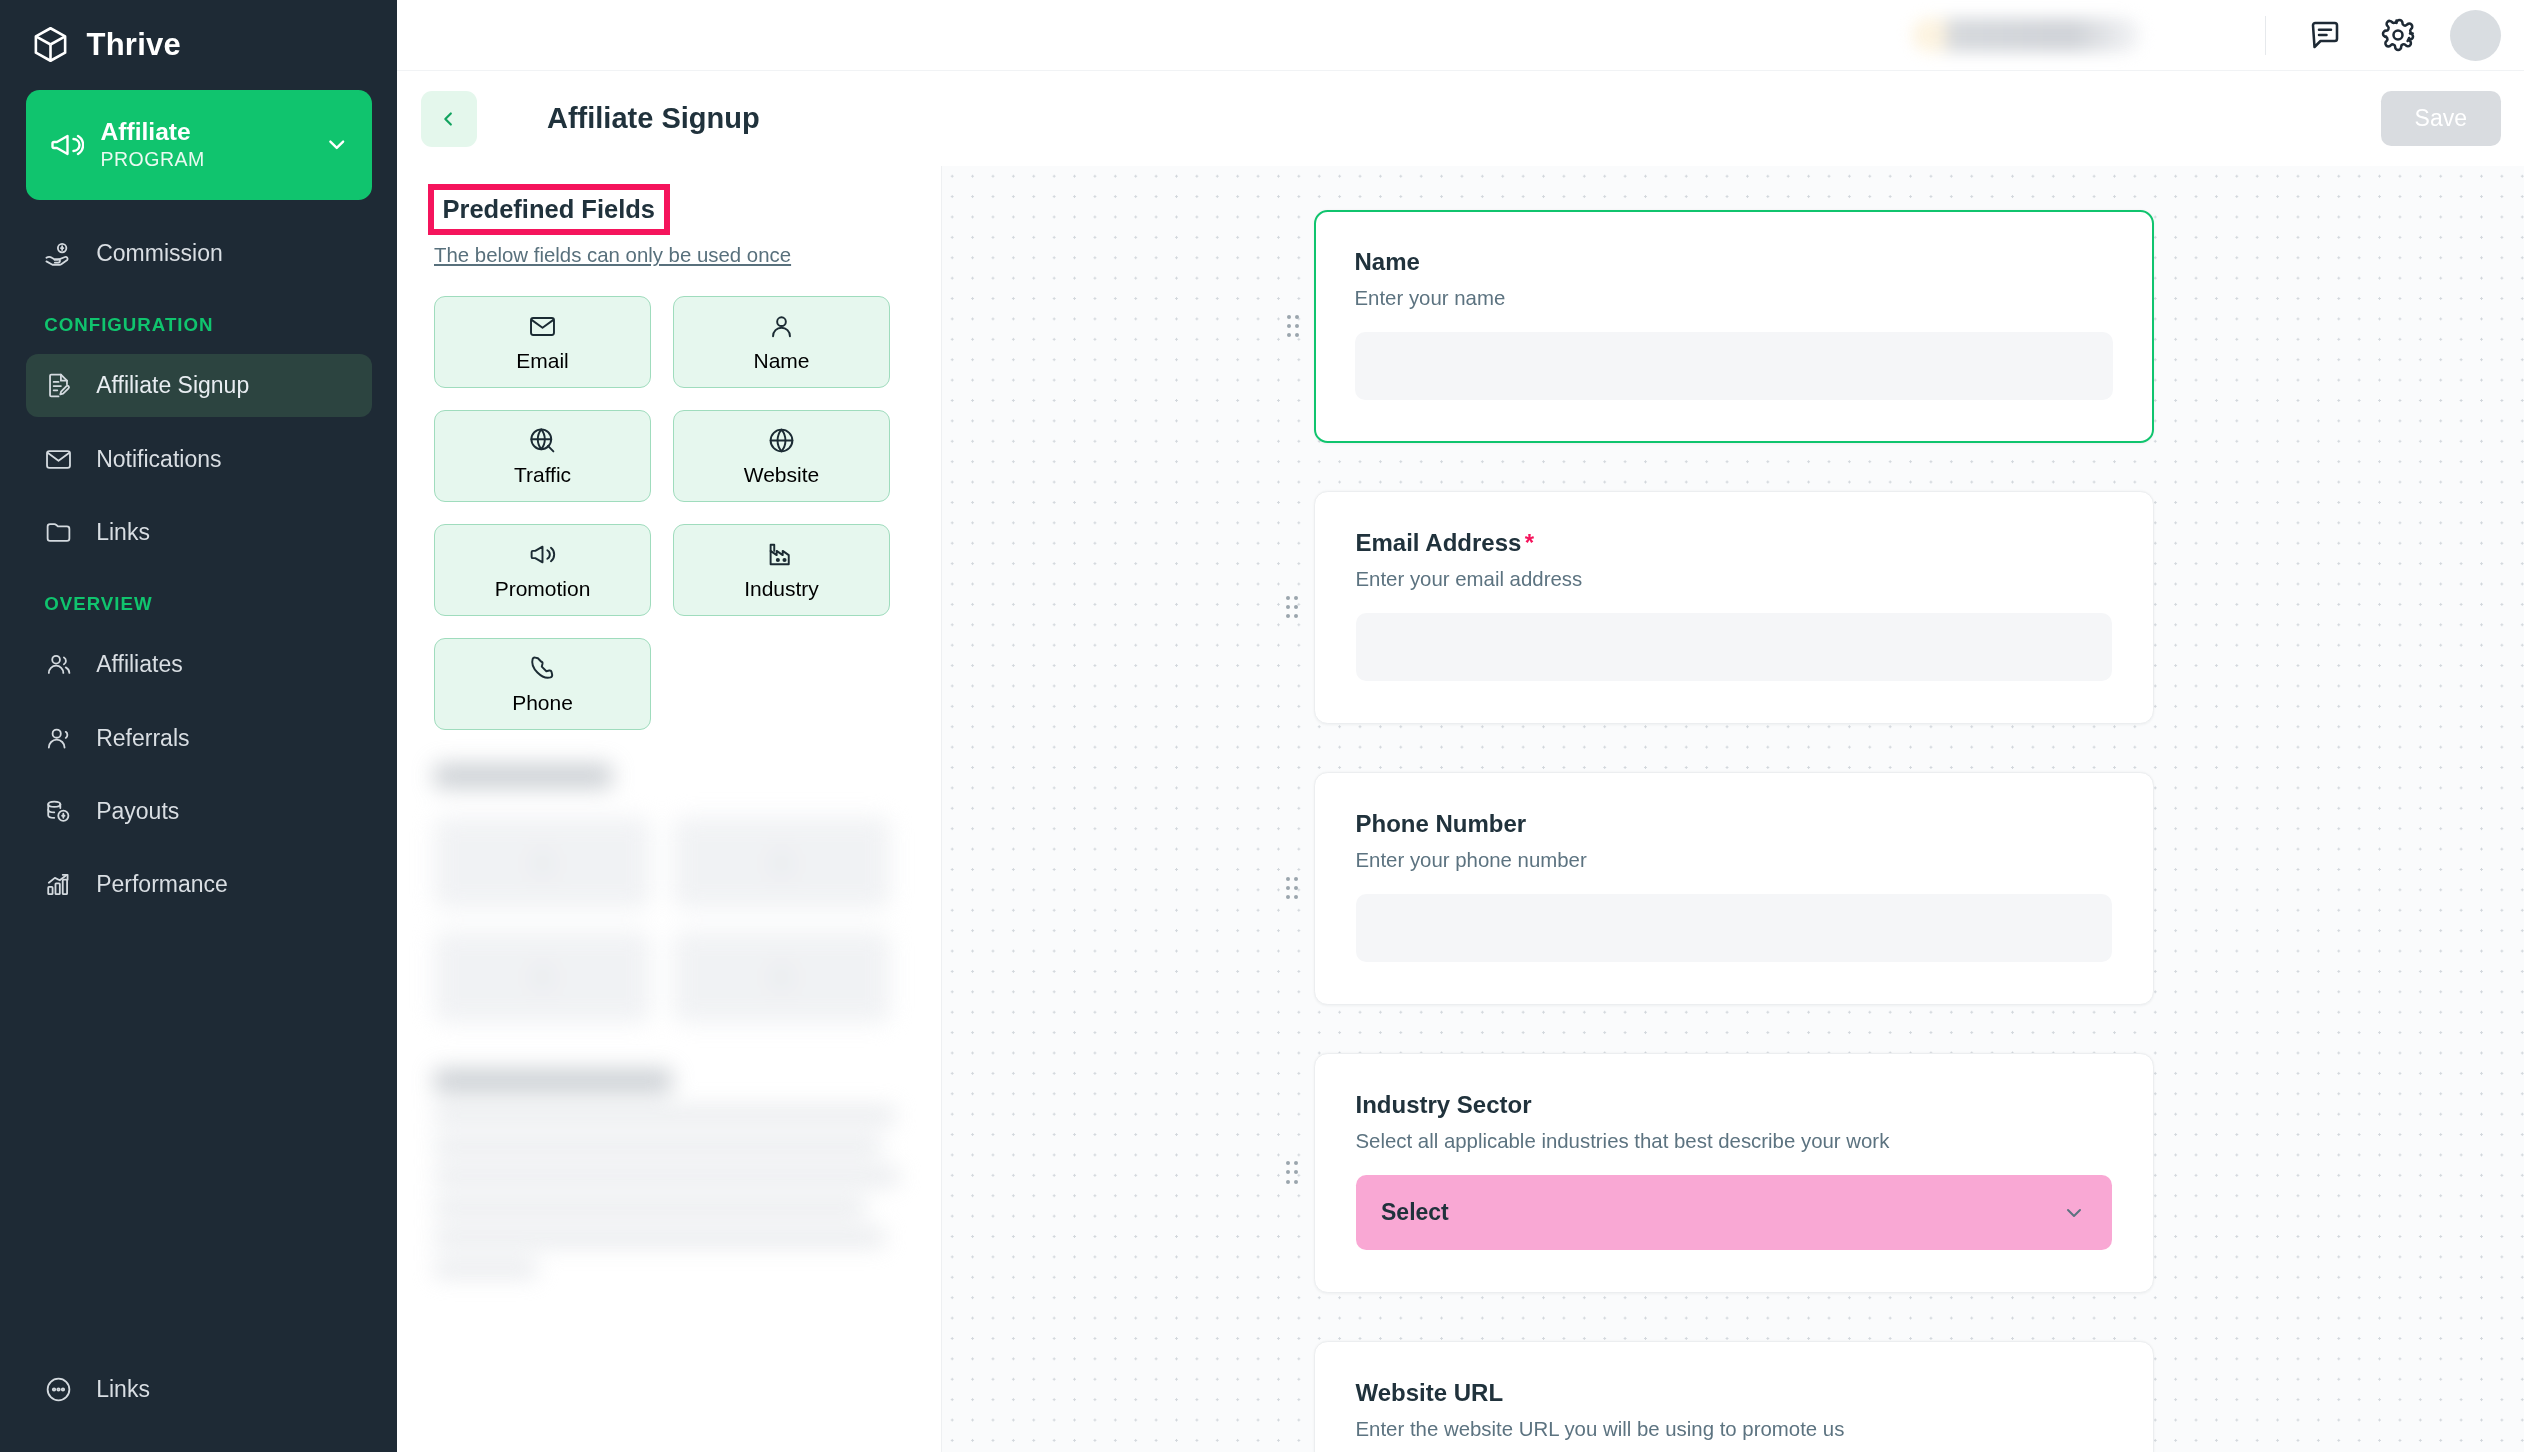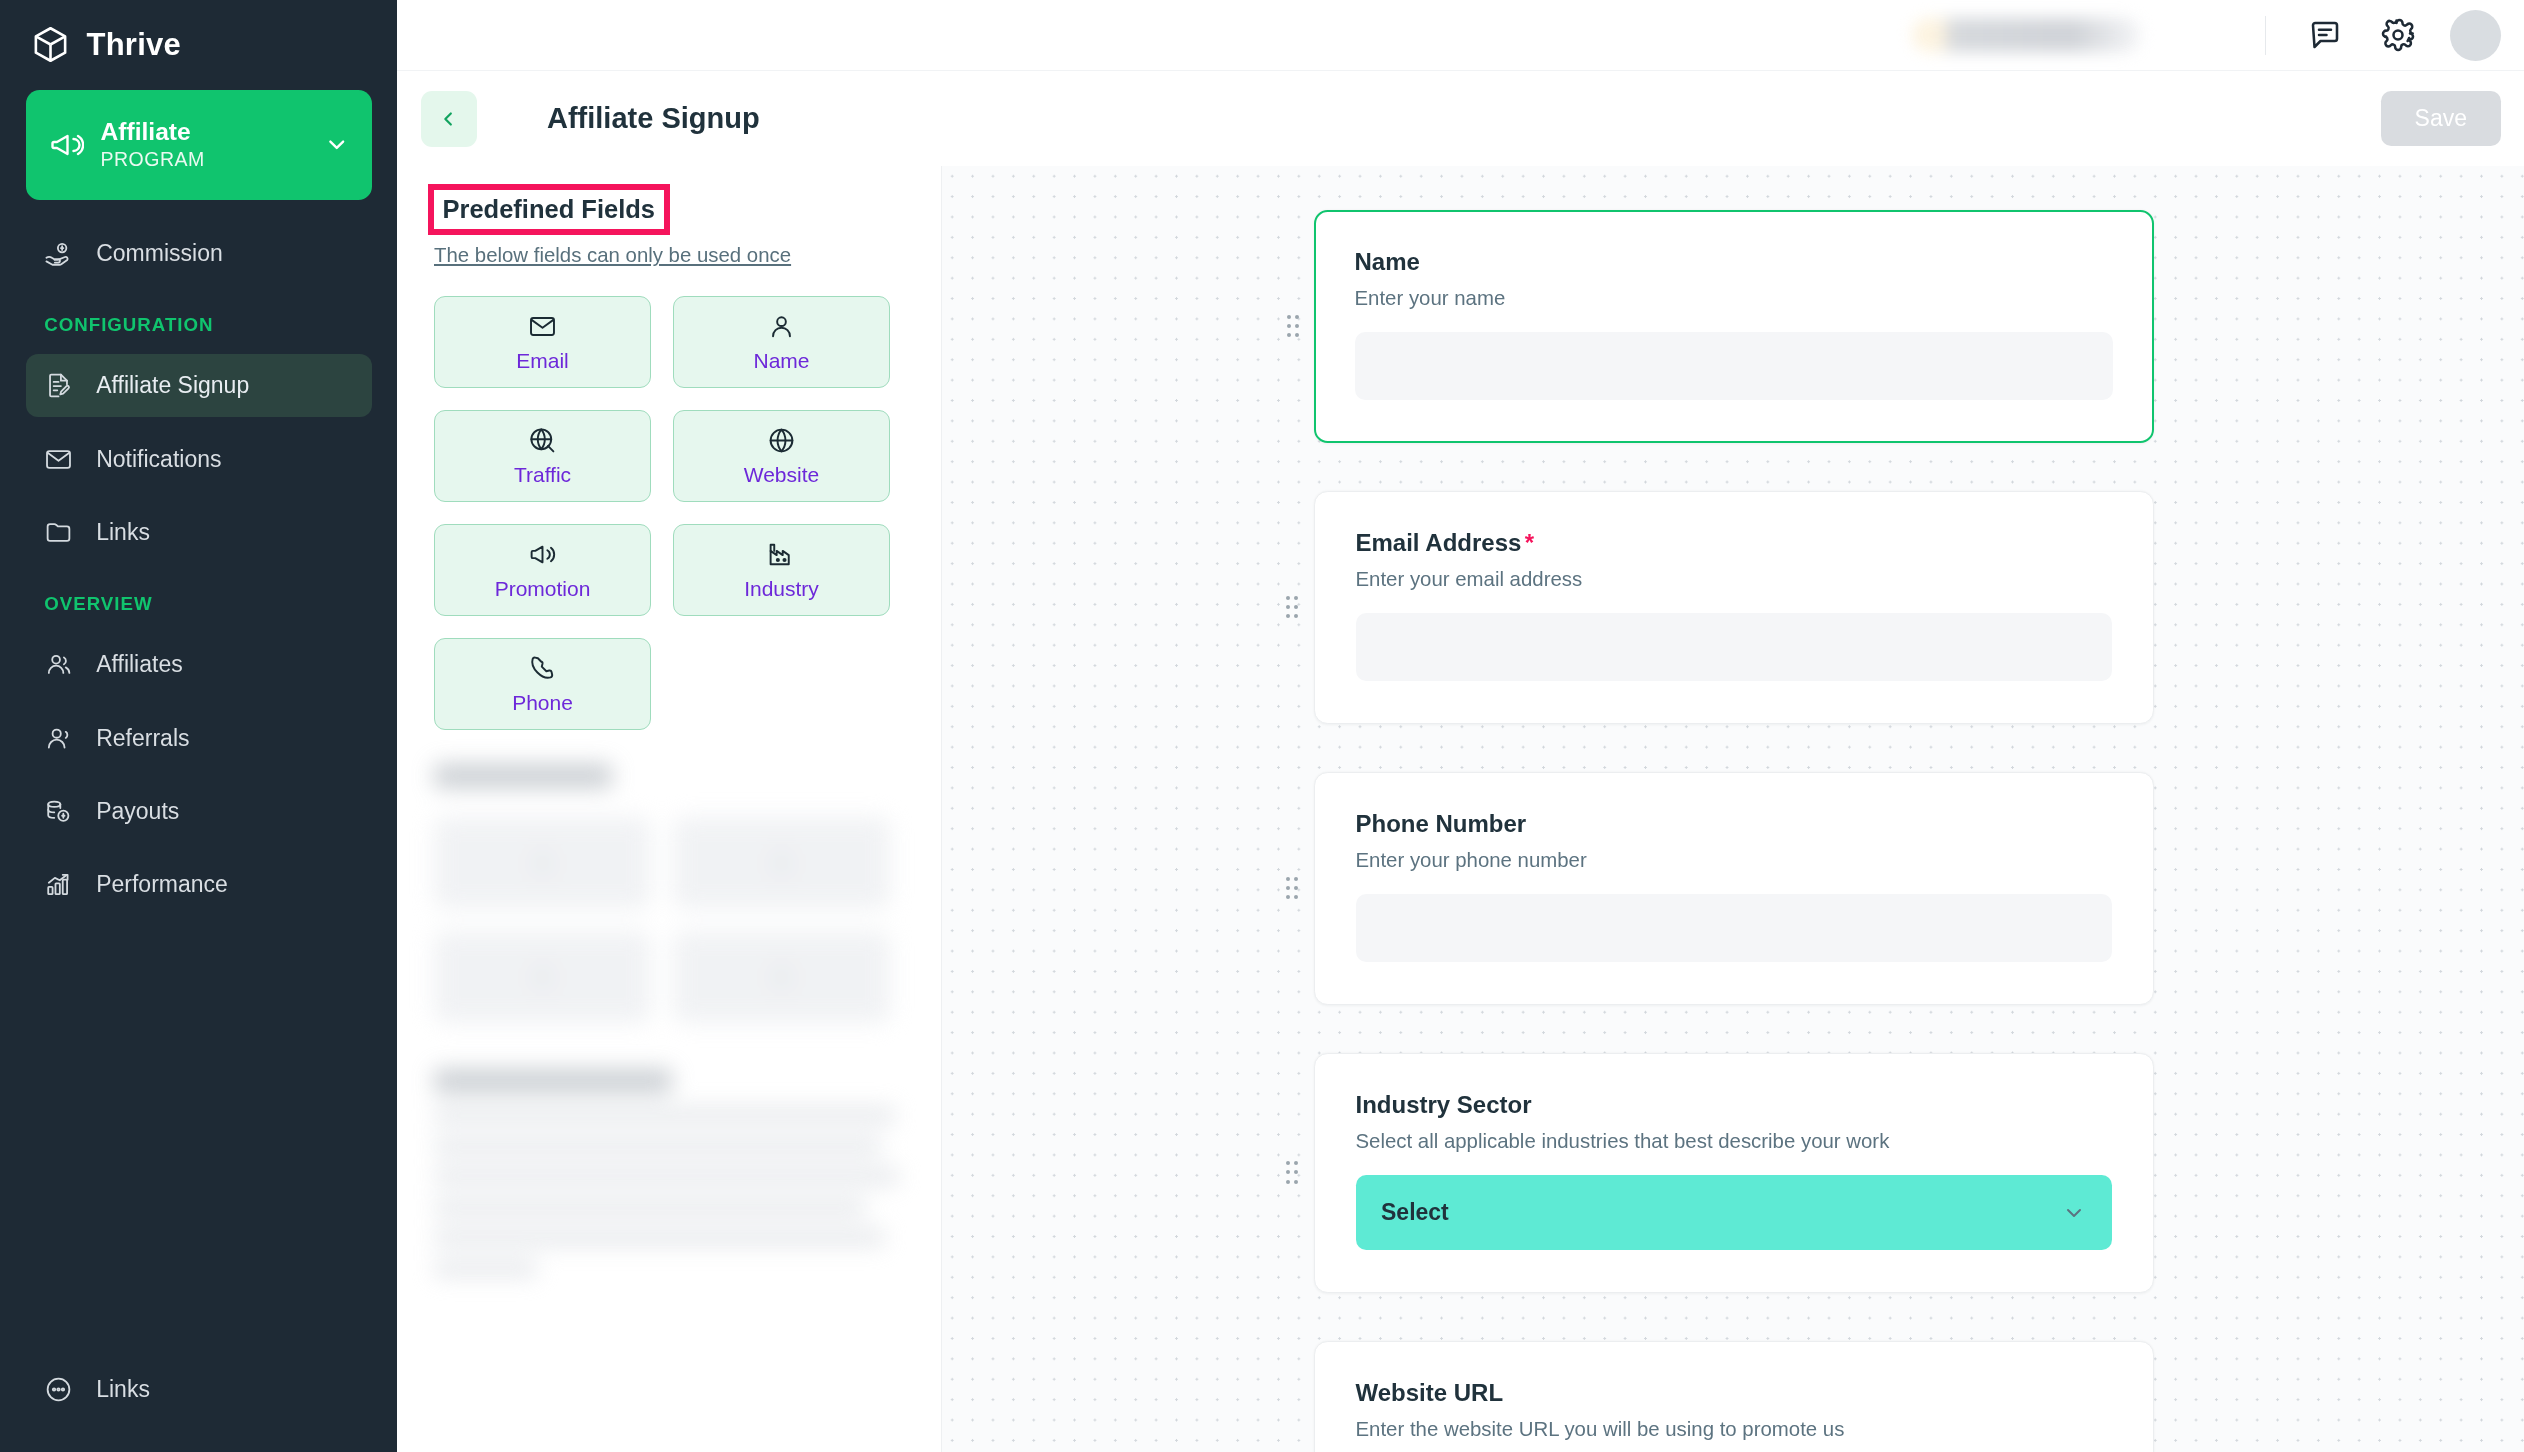--- a/index.html
+++ b/index.html
@@ -115,21 +115,21 @@
 
   .field-grid { display: flex; flex-wrap: wrap; gap: 22px; margin-top: 29px; }
   .field-btn {
     width: 217px; height: 92px;
     background: #e6f7ee; border: 0.8px solid #9fdcbd;
     border-radius: 11px;
     display: flex; flex-direction: column; align-items: center; justify-content: center;
     gap: 8.5px; cursor: pointer;
   }
   .field-btn .ico { width: 29px; height: 29px; color: #1b2b33; }
-  .field-btn .lbl { font-size: 21px; color: #6d28d9; }
+  .field-btn .lbl { font-size: 21px; color: #000000; }
 
   .blur-block { filter: blur(11px); opacity: .75; margin-top: 34px; pointer-events: none; }
   .blur-title { width: 178px; height: 24px; background: #b9bfc5; border-radius: 5.1px; }
   .blur-grid { display: flex; flex-wrap: wrap; gap: 22px; margin-top: 29px; }
   .blur-card { width: 217px; height: 92px; background: #eceef1; border-radius: 11px;
                display:flex; align-items:center; justify-content:center; }
   .blur-card .ico { width: 29px; height: 29px; color: #c3c8cd; }
   .blur-p { height: 17px; background: #dfe2e6; border-radius: 4.2px; margin-top: 13.6px; }
 
   
@@ -161,21 +161,21 @@
   .drag-handle i { display:block; width: 4.2px; height: 4.2px; border-radius: 50%; background: #9aa5ad; }
   .f-label { font-size: 24px; font-weight: 700; color: #20323c; }
   .f-req { color: #f5145c; font-size: 24px; margin-left: 3.4px; }
   .f-desc { font-size: 20.4px; color: #5c7380; margin-top: 11px; }
   .f-input {
     margin-top: 22px; height: 68px; border-radius: 10.2px;
     background: #f5f6f8; border: none; width: 100%;
   }
   .f-select {
     margin-top: 22px; height: 75px; border-radius: 10.2px;
-    background: #5eead4; display: flex; align-items: center;
+    background: #f9a8d4; display: flex; align-items: center;
     padding: 0 25.5px; cursor: pointer;
   }
   .f-select .val { font-size: 23px; font-weight: 700; color: #20323c; }
   .f-select .chev { margin-left: auto; width: 24px; height: 24px; color: #5c7380; }
 </style>
 </head>
 <body>
 
 <div class="app">
 

